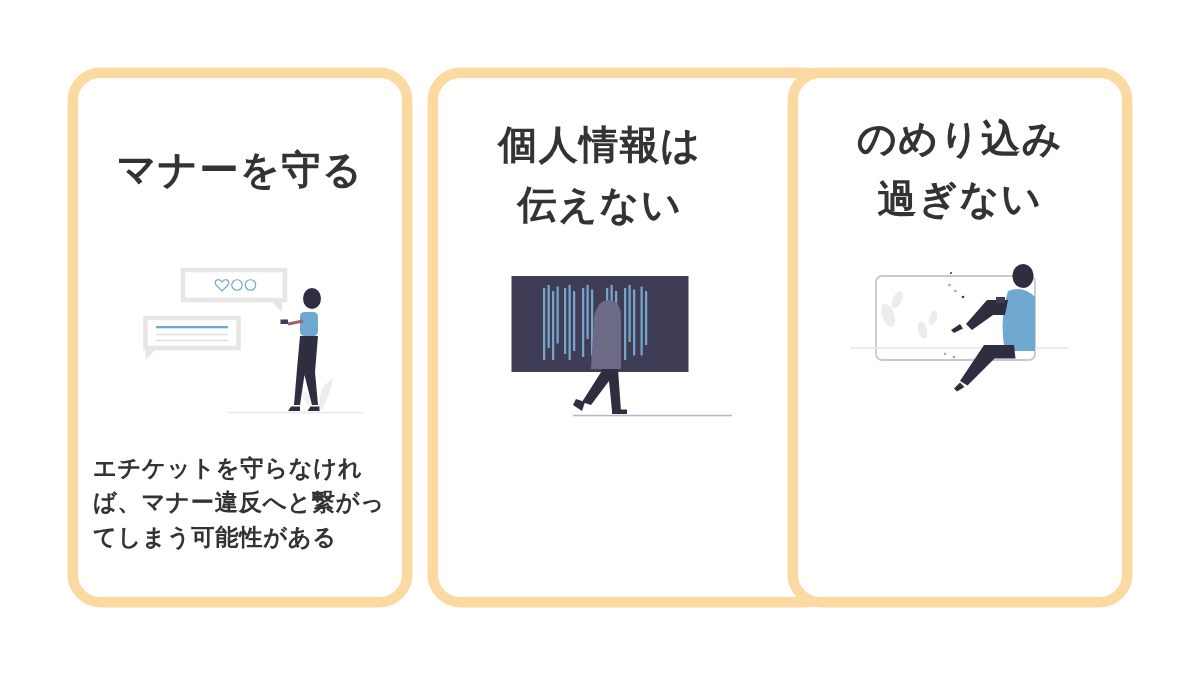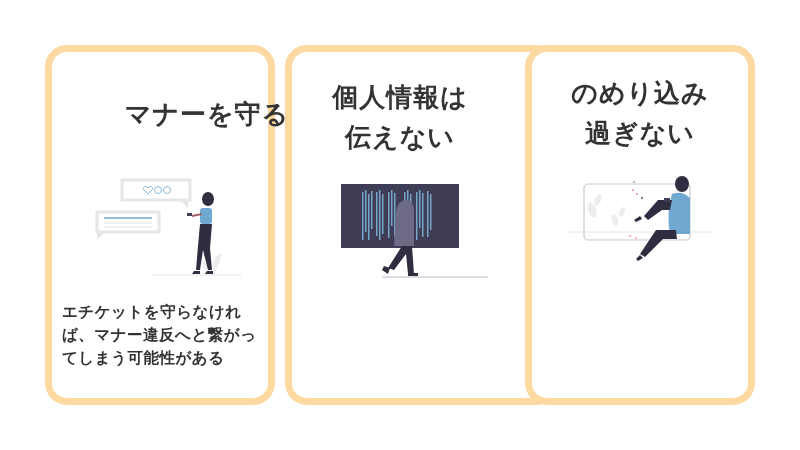--- a/index.html
+++ b/index.html
@@ -33,21 +33,21 @@
       left: 0;
       width: 216px;
       text-align: center;
       font-weight: bold;
       font-size: 26px;
       line-height: 40px;
       color: #333333;
       letter-spacing: 1px;
       white-space: pre-line;
     }
-    .card-1 .card-title { top: 42px; margin-left: 47px; }
+    .card-1 .card-title { top: 42px; }
     .card-2 .card-title { top: 25px; }
     .card-3 .card-title { top: 21px; }
 
     .illustration {
       position: absolute;
       left: 0;
       top: 118px;
       width: 216px;
       height: 110px;
     }

